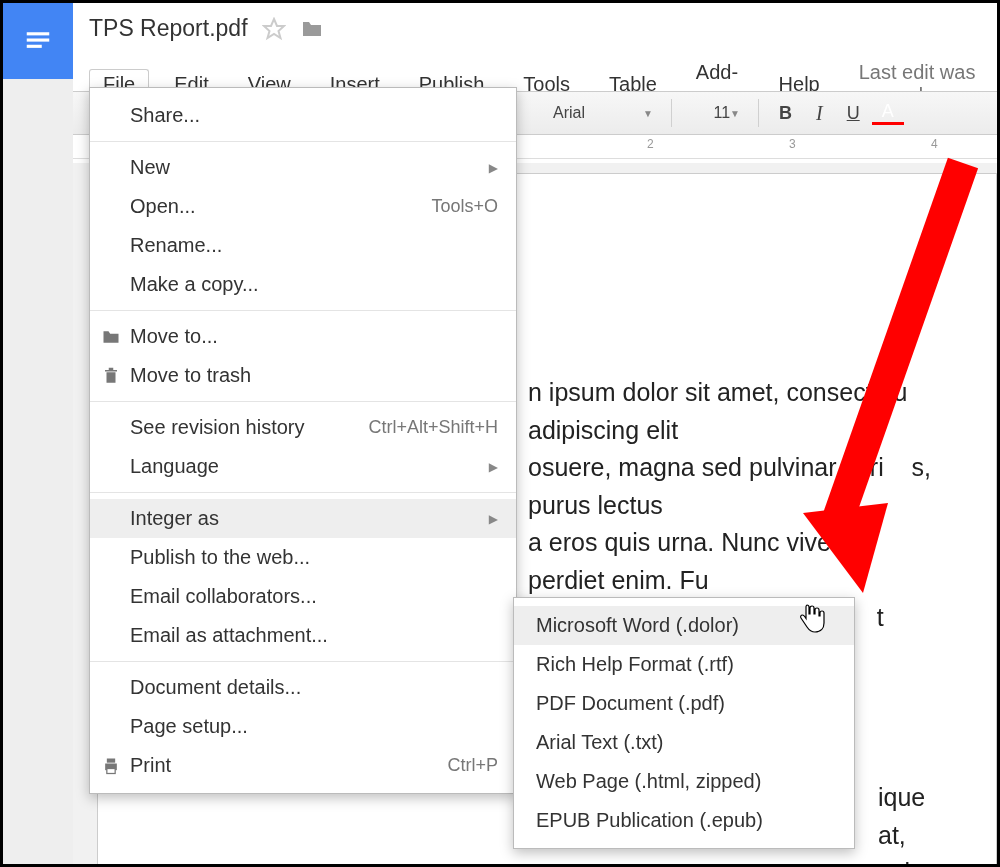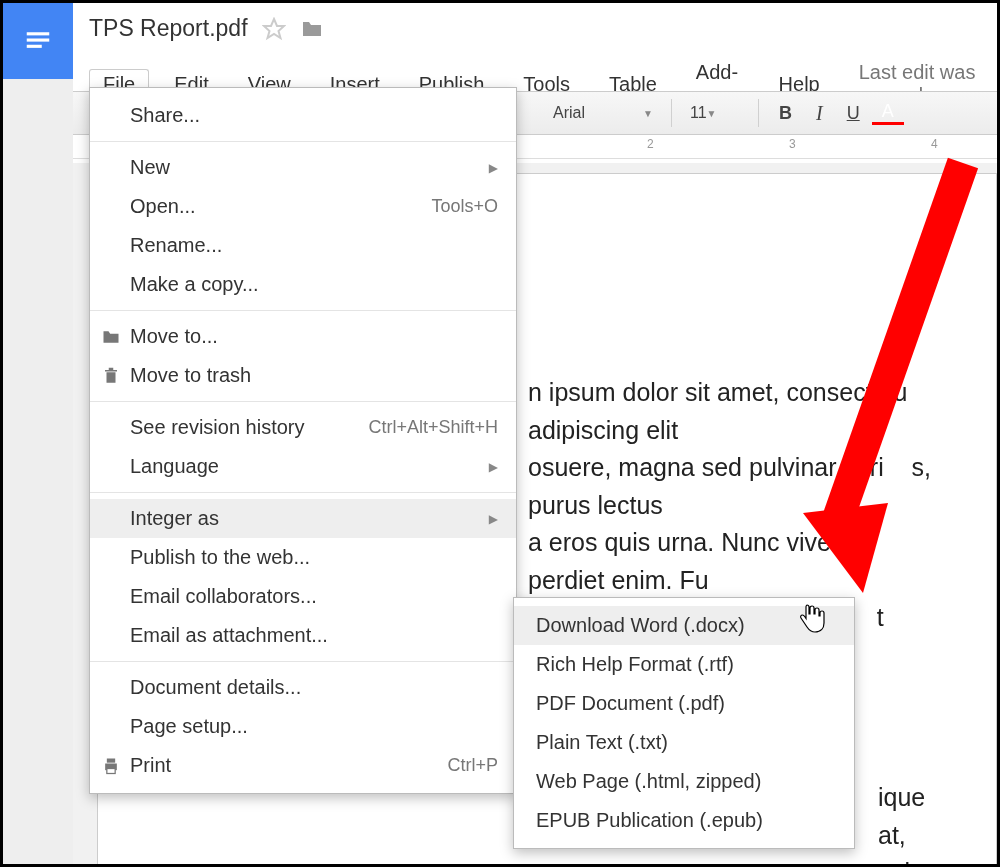--- a/index.html
+++ b/index.html
@@ -86,21 +86,21 @@
     margin-left: 470px;
     width: 120px;
     display:flex; align-items:center; justify-content:space-between;
     padding: 0 10px;
     font-size: 16px;
     color:#444;
     text-align:right;
   }
   .tb-size {
     width: 70px;
-    display:flex; align-items:center; justify-content:flex-start;
+    display:flex; align-items:center; justify-content:flex-end;
     padding: 0 10px;
     font-size: 16px;
     color:#444;
   }
   .tb-b { font-weight:bold; font-size:18px; padding:0 12px; color:#444; }
   .tb-i { font-style:italic; font-family: 'Times New Roman', serif; font-size:20px; padding:0 12px; color:#444; }
   .tb-u { text-decoration:underline; font-size:18px; padding:0 12px; color:#444; }
   .tb-a { font-size:18px; padding:0 10px; color:#fff; border-bottom:3px solid red; }
   .caret { font-size:10px; color:#888; }
 
@@ -364,24 +364,24 @@
           <rect x="7" y="3" width="10" height="5" fill="#777"></rect>
           <rect x="7" y="15" width="10" height="6" fill="#fff" stroke="#777" stroke-width="1.5"></rect>
         </svg>
       </span>
     <span class="label">Print</span>
       <span class="shortcut">Ctrl+P</span>
   </div>
 </div>
 
 <div class="submenu">
-  <div class="sm-item hover">Download Word (.docx)</div>
+  <div class="sm-item hover">Microsoft Word (.dolor)</div>
   <div class="sm-item">Rich Help Format (.rtf)</div>
   <div class="sm-item">PDF Document (.pdf)</div>
-  <div class="sm-item">Plain Text (.txt)</div>
+  <div class="sm-item">Arial Text (.txt)</div>
   <div class="sm-item">Web Page (.html, zipped)</div>
   <div class="sm-item">EPUB Publication (.epub)</div>
 </div>
 
 <svg class="arrow" width="200" height="470">
   <defs></defs>
   <line x1="170" y1="10" x2="40" y2="380" stroke="red" stroke-width="32"></line>
   <polygon points="10,360 95,350 70,440" fill="red"></polygon>
 </svg>
 

